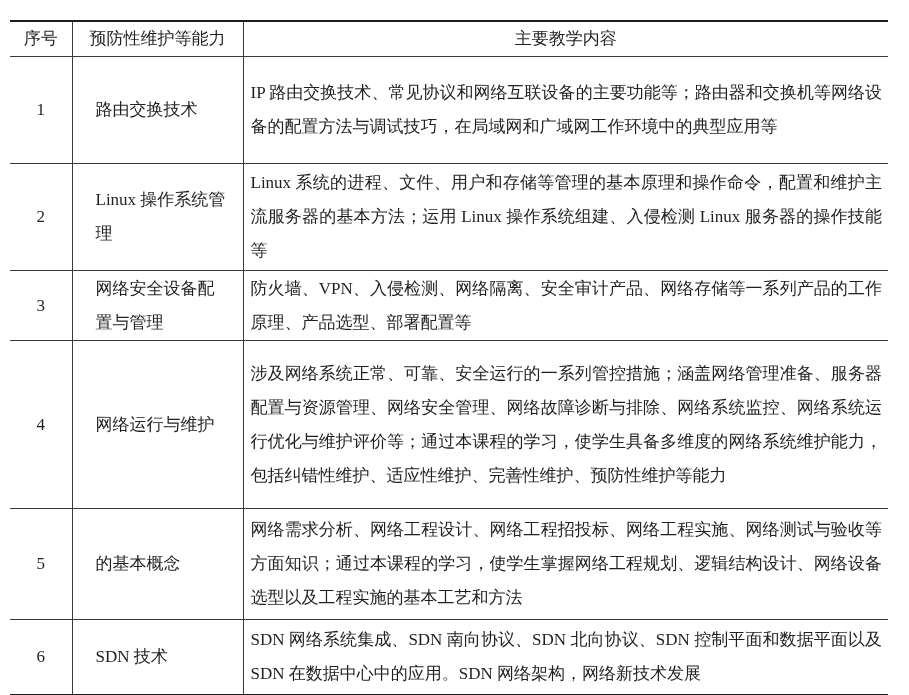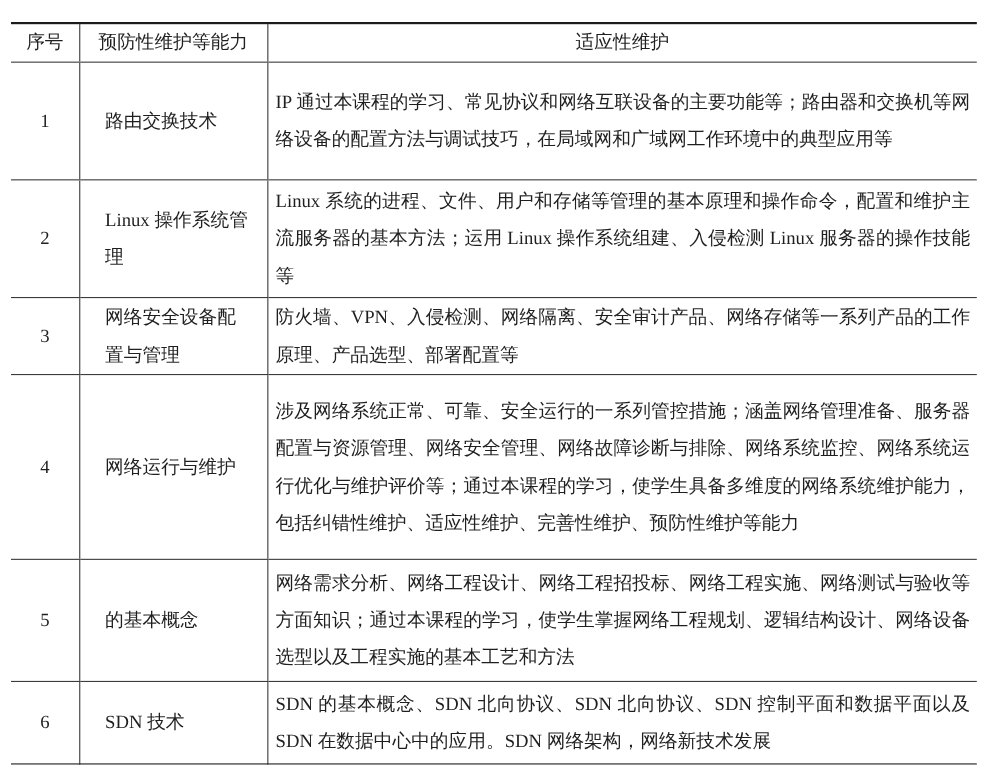--- a/index.html
+++ b/index.html
@@ -78,28 +78,28 @@
   <table class="courses">
     <colgroup>
       <col class="c-no">
       <col class="c-name">
       <col class="c-content">
     </colgroup>
     <thead>
       <tr class="r-header">
         <th>序号</th>
         <th>预防性维护等能力</th>
-        <th>适应性维护</th>
+        <th>主要教学内容</th>
       </tr>
     </thead>
     <tbody>
       <tr class="r1">
         <td class="no">1</td>
         <td class="name">路由交换技术</td>
-        <td class="content">IP 通过本课程的学习、常见协议和网络互联设备的主要功能等；路由器和交换机等网络设备的配置方法与调试技巧，在局域网和广域网工作环境中的典型应用等</td>
+        <td class="content">IP 路由交换技术、常见协议和网络互联设备的主要功能等；路由器和交换机等网络设备的配置方法与调试技巧，在局域网和广域网工作环境中的典型应用等</td>
       </tr>
       <tr class="r2">
         <td class="no">2</td>
         <td class="name">Linux 操作系统管理</td>
         <td class="content">Linux 系统的进程、文件、用户和存储等管理的基本原理和操作命令，配置和维护主流服务器的基本方法；运用 Linux 操作系统组建、入侵检测 Linux 服务器的操作技能等</td>
       </tr>
       <tr class="r3">
         <td class="no">3</td>
         <td class="name">网络安全设备配置与管理</td>
         <td class="content">防火墙、VPN、入侵检测、网络隔离、安全审计产品、网络存储等一系列产品的工作原理、产品选型、部署配置等</td>
@@ -110,17 +110,17 @@
         <td class="content">涉及网络系统正常、可靠、安全运行的一系列管控措施；涵盖网络管理准备、服务器配置与资源管理、网络安全管理、网络故障诊断与排除、网络系统监控、网络系统运行优化与维护评价等；通过本课程的学习，使学生具备多维度的网络系统维护能力，包括纠错性维护、适应性维护、完善性维护、预防性维护等能力</td>
       </tr>
       <tr class="r5">
         <td class="no">5</td>
         <td class="name">的基本概念</td>
         <td class="content">网络需求分析、网络工程设计、网络工程招投标、网络工程实施、网络测试与验收等方面知识；通过本课程的学习，使学生掌握网络工程规划、逻辑结构设计、网络设备选型以及工程实施的基本工艺和方法</td>
       </tr>
       <tr class="r6">
         <td class="no">6</td>
         <td class="name">SDN 技术</td>
-        <td class="content">SDN 的基本概念、SDN 北向协议、SDN 北向协议、SDN 控制平面和数据平面以及 SDN 在数据中心中的应用。SDN 网络架构，网络新技术发展</td>
+        <td class="content">SDN 网络系统集成、SDN 南向协议、SDN 北向协议、SDN 控制平面和数据平面以及 SDN 在数据中心中的应用。SDN 网络架构，网络新技术发展</td>
       </tr>
     </tbody>
   </table>
 </div>
 
 </body></html>

